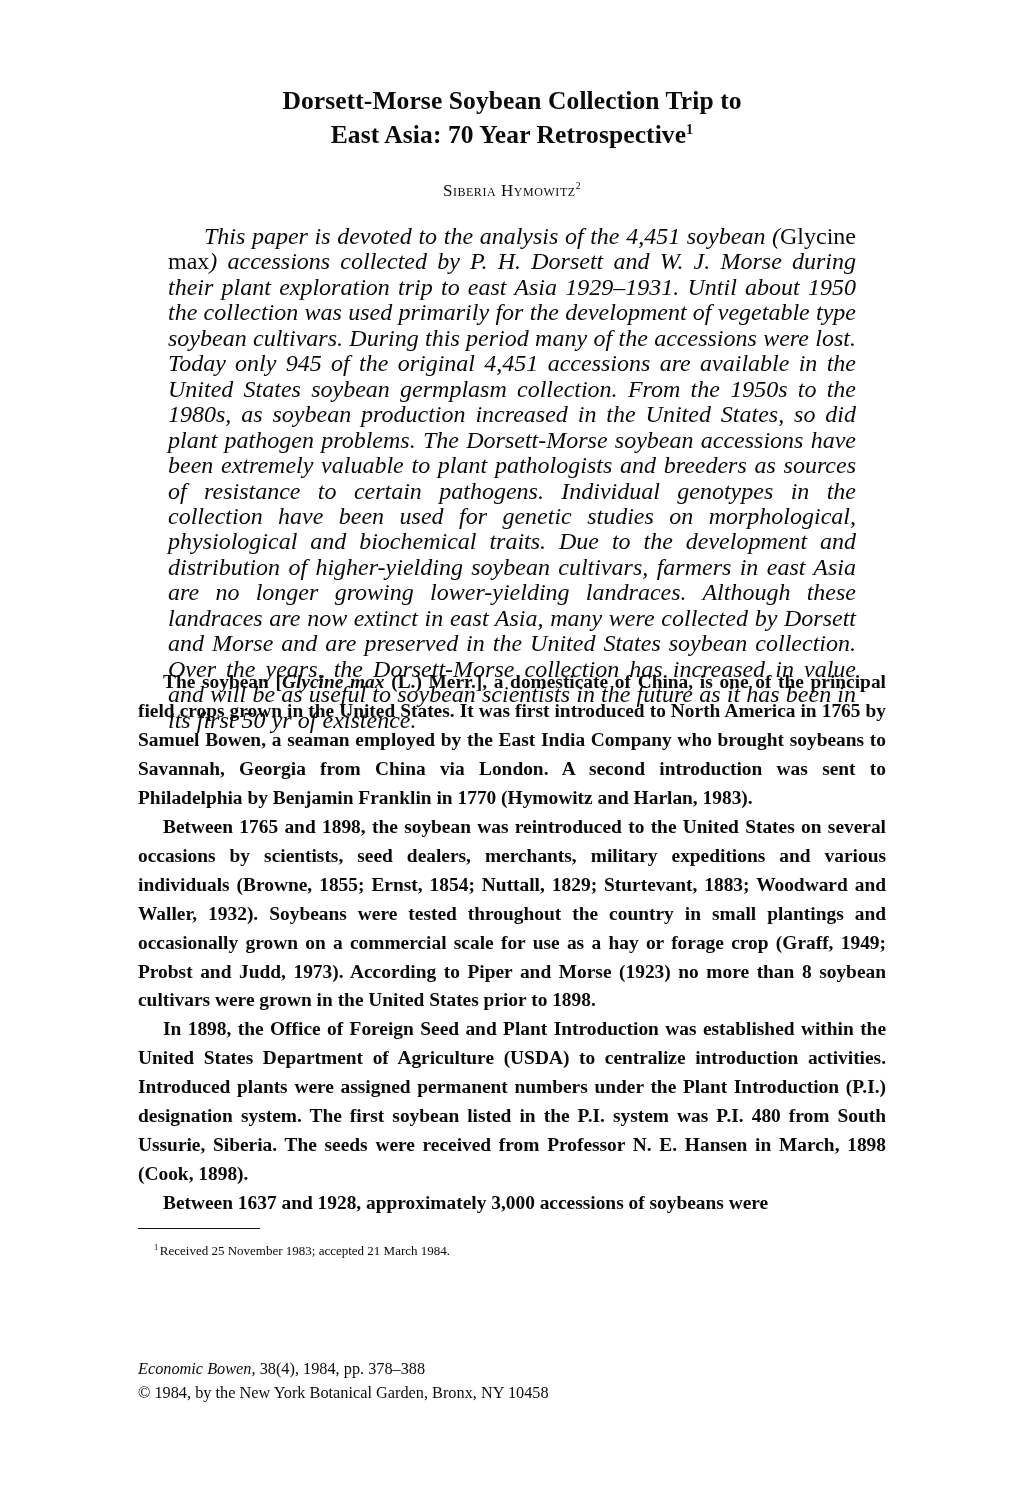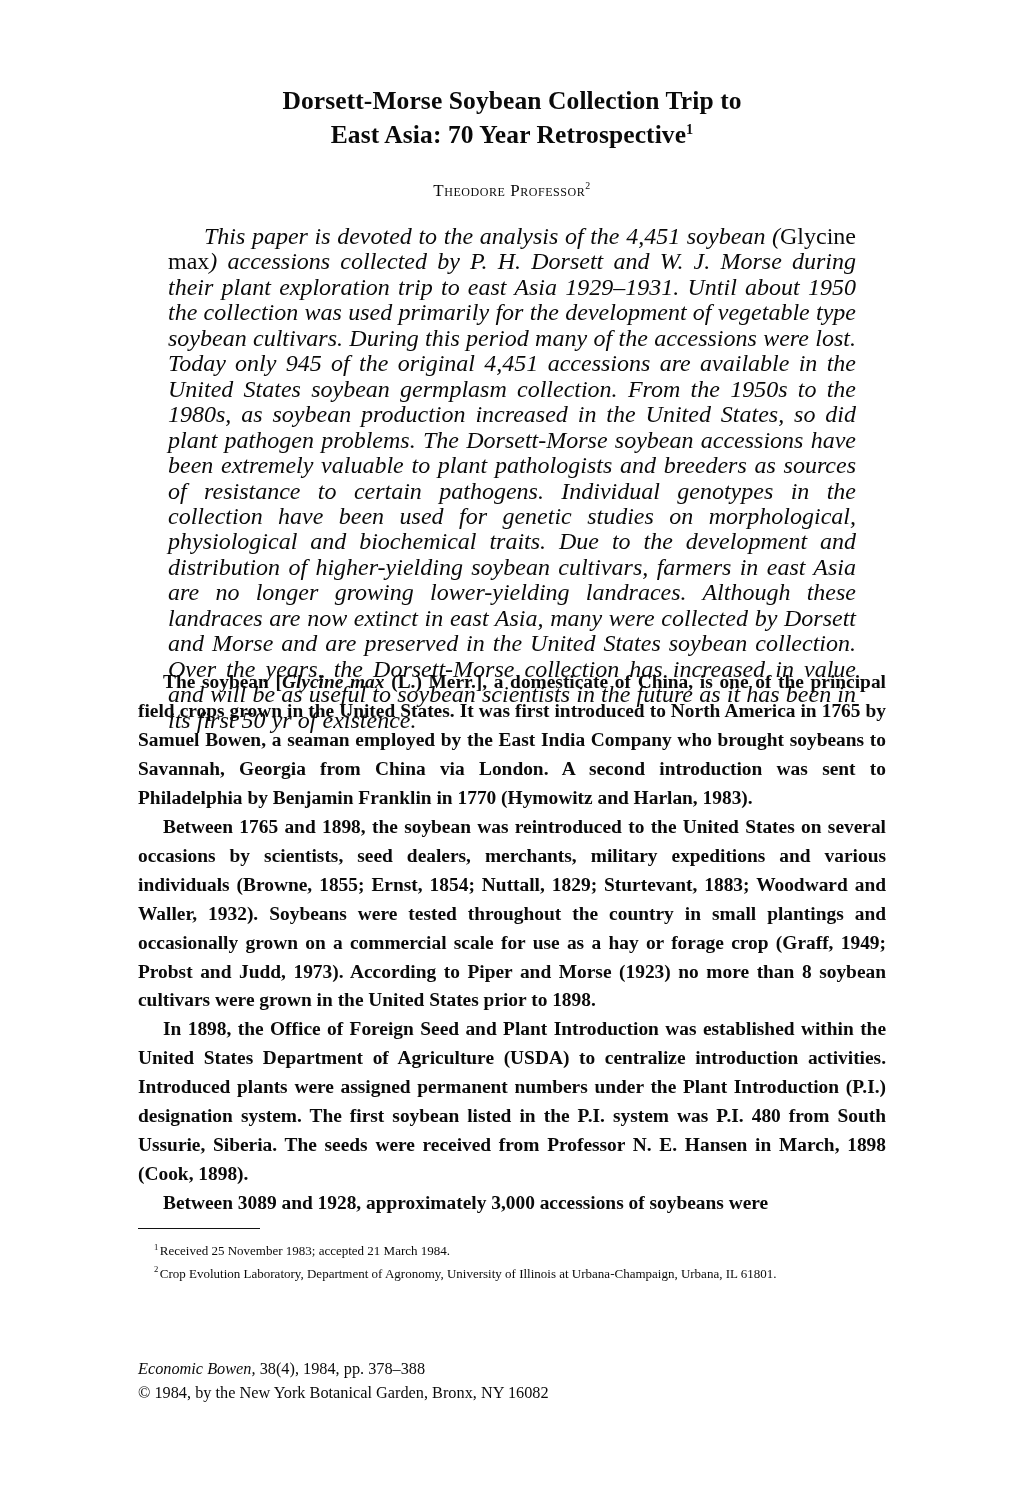--- a/index.html
+++ b/index.html
@@ -153,36 +153,35 @@
 </head>
 <body>
 
 <div class="page">
 
   <div class="title-block">
     <div class="title-line"><span>Dorsett-Morse Soybean Collection Trip to</span></div>
     <div class="title-line"><span>East Asia: 70 Year Retrospective</span><sup>1</sup></div>
   </div>
 
-  <div class="author"><span>Theodore Professor</span><sup>2</sup></div>
+  <div class="author"><span>Siberia Hymowitz</span><sup>2</sup></div>
 
   <div class="abstract"><span>This paper is devoted to the analysis of the 4,451 soybean (</span><span class="roman">Glycine max</span><span>) accessions collected by P. H. Dorsett and W. J. Morse during their plant exploration trip to east Asia 1929–1931. Until about 1950 the collection was used primarily for the development of vegetable type soybean cultivars. During this period many of the accessions were lost. Today only 945 of the original 4,451 accessions are available in the United States soybean germplasm collection. From the 1950s to the 1980s, as soybean production increased in the United States, so did plant pathogen problems. The Dorsett-Morse soybean accessions have been extremely valuable to plant pathologists and breeders as sources of resistance to certain pathogens. Individual genotypes in the collection have been used for genetic studies on morphological, physiological and biochemical traits. Due to the development and distribution of higher-yielding soybean cultivars, farmers in east Asia are no longer growing lower-yielding landraces. Although these landraces are now extinct in east Asia, many were collected by Dorsett and Morse and are preserved in the United States soybean collection. Over the years, the Dorsett-Morse collection has increased in value and will be as useful to soybean scientists in the future as it has been in its first 50 yr of existence.</span></div>
 
   <div class="body-text">
     <p><span>The soybean [</span><span class="ital">Glycine max</span><span> (L.) Merr.], a domesticate of China, is one of the principal field crops grown in the United States. It was first introduced to North America in 1765 by Samuel Bowen, a seaman employed by the East India Company who brought soybeans to Savannah, Georgia from China via London. A second introduction was sent to Philadelphia by Benjamin Franklin in 1770 (Hymowitz and Harlan, 1983).</span></p>
     <p>Between 1765 and 1898, the soybean was reintroduced to the United States on several occasions by scientists, seed dealers, merchants, military expeditions and various individuals (Browne, 1855; Ernst, 1854; Nuttall, 1829; Sturtevant, 1883; Woodward and Waller, 1932). Soybeans were tested throughout the country in small plantings and occasionally grown on a commercial scale for use as a hay or forage crop (Graff, 1949; Probst and Judd, 1973). According to Piper and Morse (1923) no more than 8 soybean cultivars were grown in the United States prior to 1898.</p>
     <p>In 1898, the Office of Foreign Seed and Plant Introduction was established within the United States Department of Agriculture (USDA) to centralize introduction activities. Introduced plants were assigned permanent numbers under the Plant Introduction (P.I.) designation system. The first soybean listed in the P.I. system was P.I. 480 from South Ussurie, Siberia. The seeds were received from Professor N. E. Hansen in March, 1898 (Cook, 1898).</p>
-    <p>Between 3089 and 1928, approximately 3,000 accessions of soybeans were</p>
+    <p>Between 1637 and 1928, approximately 3,000 accessions of soybeans were</p>
   </div>
 
   <div class="fn-rule"></div>
 
   <div class="footnotes">
     <p><sup>1</sup><span>Received 25 November 1983; accepted 21 March 1984.</span></p>
-    <p><sup>2</sup><span>Crop Evolution Laboratory, Department of Agronomy, University of Illinois at Urbana-Champaign, Urbana, IL 61801.</span></p>
   </div>
 
   <div class="citation">
     <div class="cline"><span class="jname">Economic Bowen,</span><span> 38(4), 1984, pp. 378–388</span></div>
-    <div class="cline copy">© 1984, by the New York Botanical Garden, Bronx, NY 16082</div>
+    <div class="cline copy">© 1984, by the New York Botanical Garden, Bronx, NY 10458</div>
   </div>
 
 </div>
 
 </body></html>

